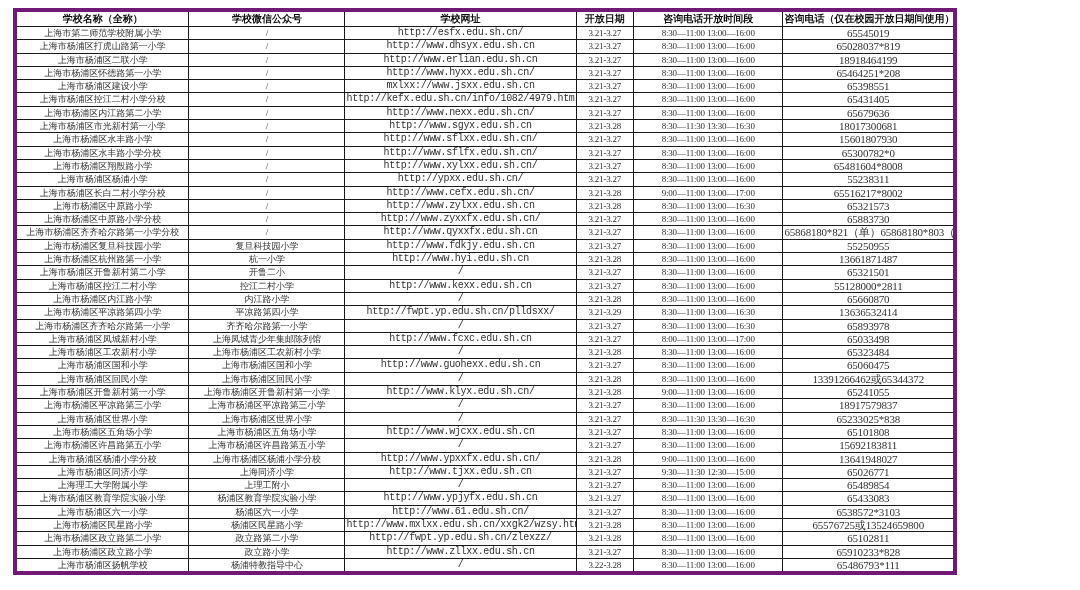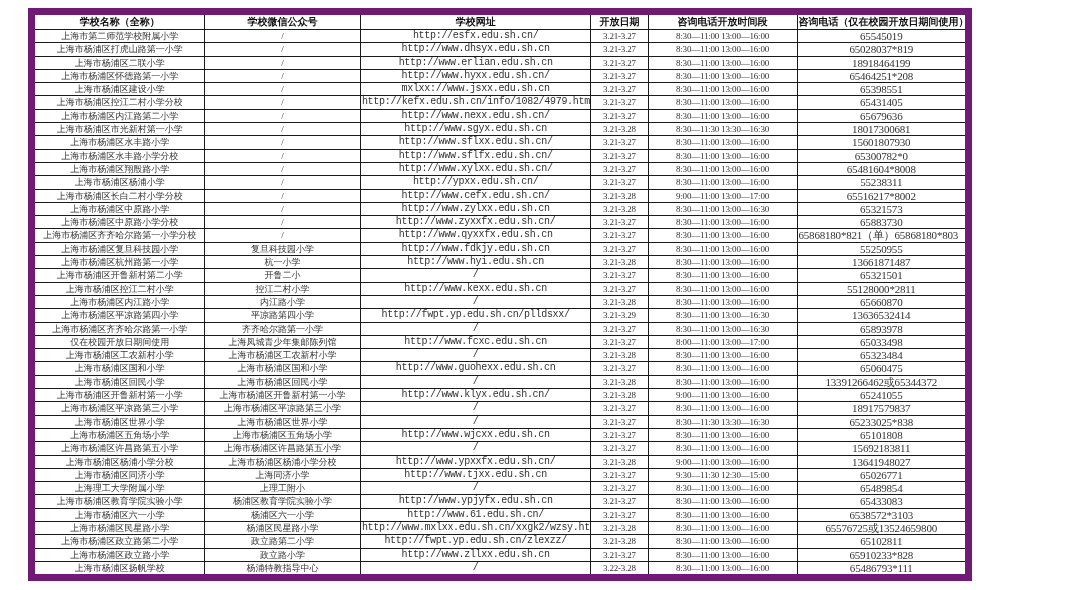--- a/index.html
+++ b/index.html
@@ -1,22 +1,22 @@
 <!DOCTYPE html>
 <html><head>
 <meta charset="utf-8">
 <style>
   html,body{margin:0;padding:0;background:#ffffff;width:1080px;height:590px;overflow:hidden;}
   .page{width:1080px;height:590px;background:#ffffff;font-family:"Liberation Serif","DejaVu Serif",serif;}
   table.school-table{
     border-collapse:collapse;
     table-layout:fixed;
     width:944px;
-    margin:8px 0 0 28px;
-    border:7px solid #701a75;
+    margin:8px 0 0 13px;
+    border:4px solid #701a75;
   }
   col.c0{width:18.5%;} col.c1{width:16.6%;} col.c2{width:24.6%;}
   col.c3{width:6.1%;}  col.c4{width:15.9%;} col.c5{width:18.3%;}
   th,td{
     border:1px solid #1a1a1a;
     text-align:center;
     vertical-align:middle;
     padding:0 1px;
     height:12.3px;
     line-height:12.3px;
@@ -240,21 +240,21 @@
         </tr>
         <tr>
           <td class="c0">上海市杨浦区齐齐哈尔路第一小学</td>
           <td class="c1">齐齐哈尔路第一小学</td>
           <td class="c2">/</td>
           <td class="c3">3.21-3.27</td>
           <td class="c4">8:30—11:00 13:00—16:30</td>
           <td class="c5">65893978</td>
         </tr>
         <tr>
-          <td class="c0">仅在校园开放日期间使用</td>
+          <td class="c0">上海市杨浦区凤城新村小学</td>
           <td class="c1">上海凤城青少年集邮陈列馆</td>
           <td class="c2">http://www.fcxc.edu.sh.cn</td>
           <td class="c3">3.21-3.27</td>
           <td class="c4">8:00—11:00 13:00—17:00</td>
           <td class="c5">65033498</td>
         </tr>
         <tr>
           <td class="c0">上海市杨浦区工农新村小学</td>
           <td class="c1">上海市杨浦区工农新村小学</td>
           <td class="c2">/</td>

